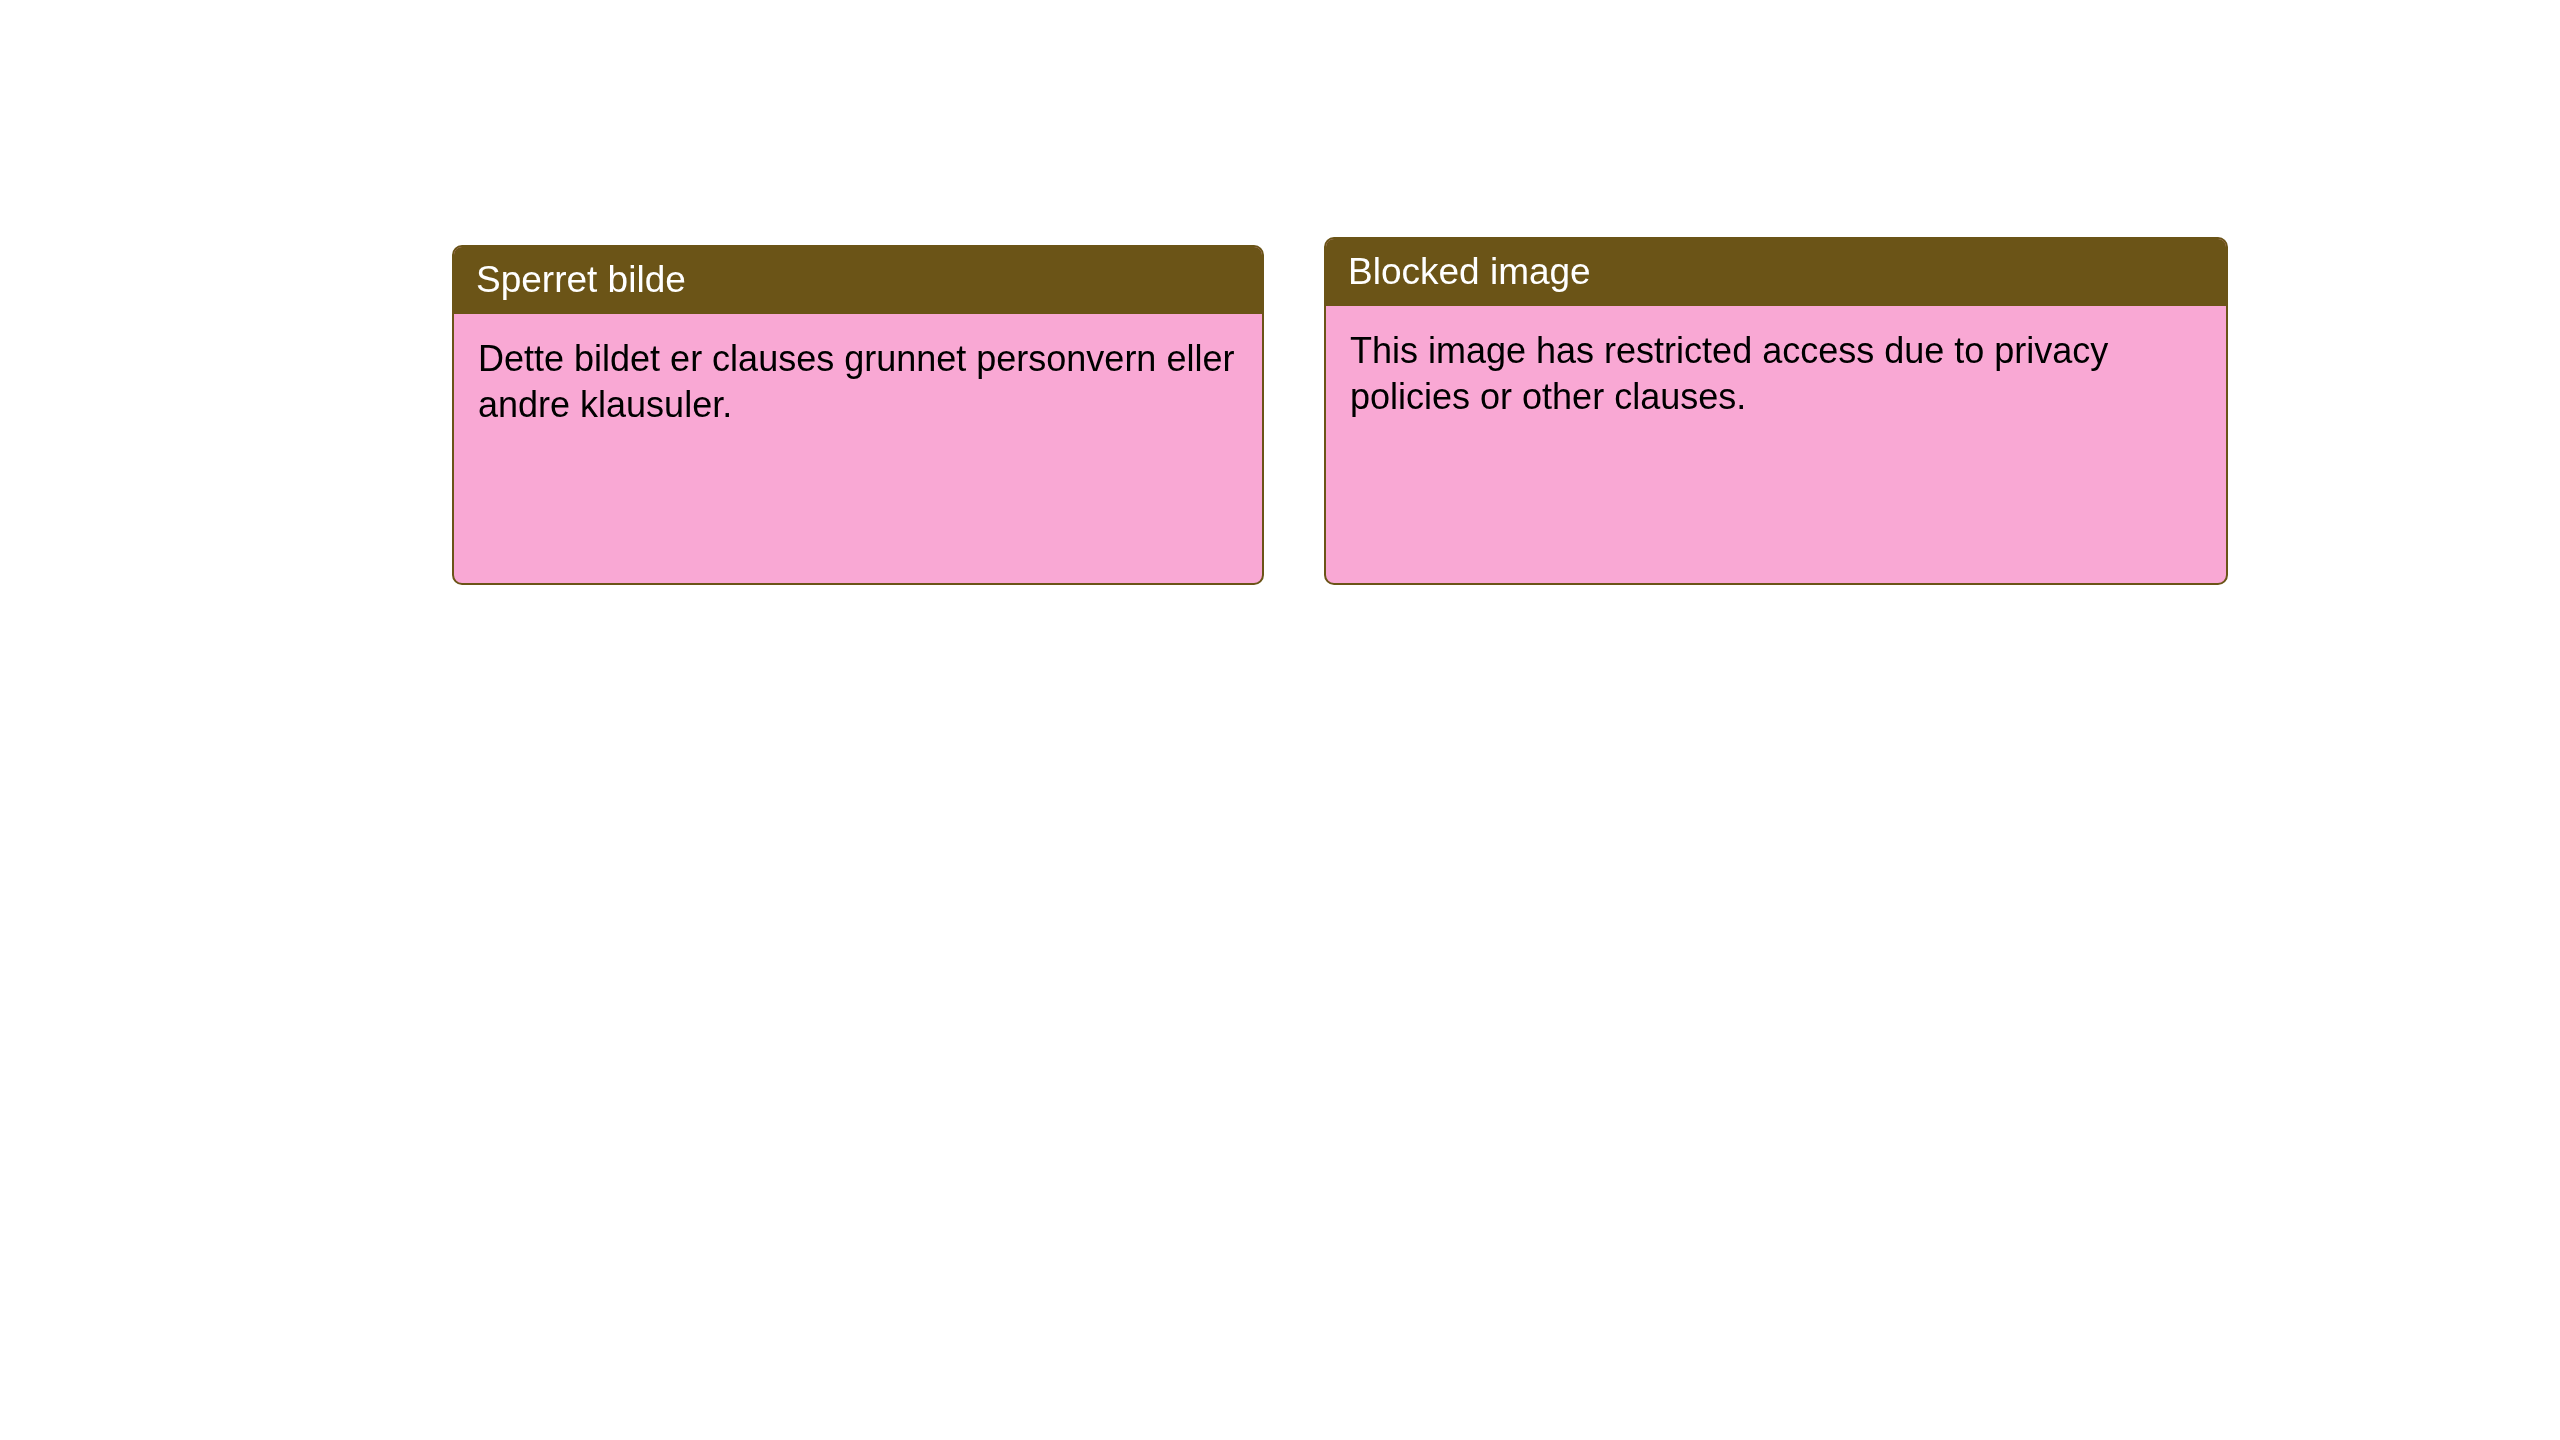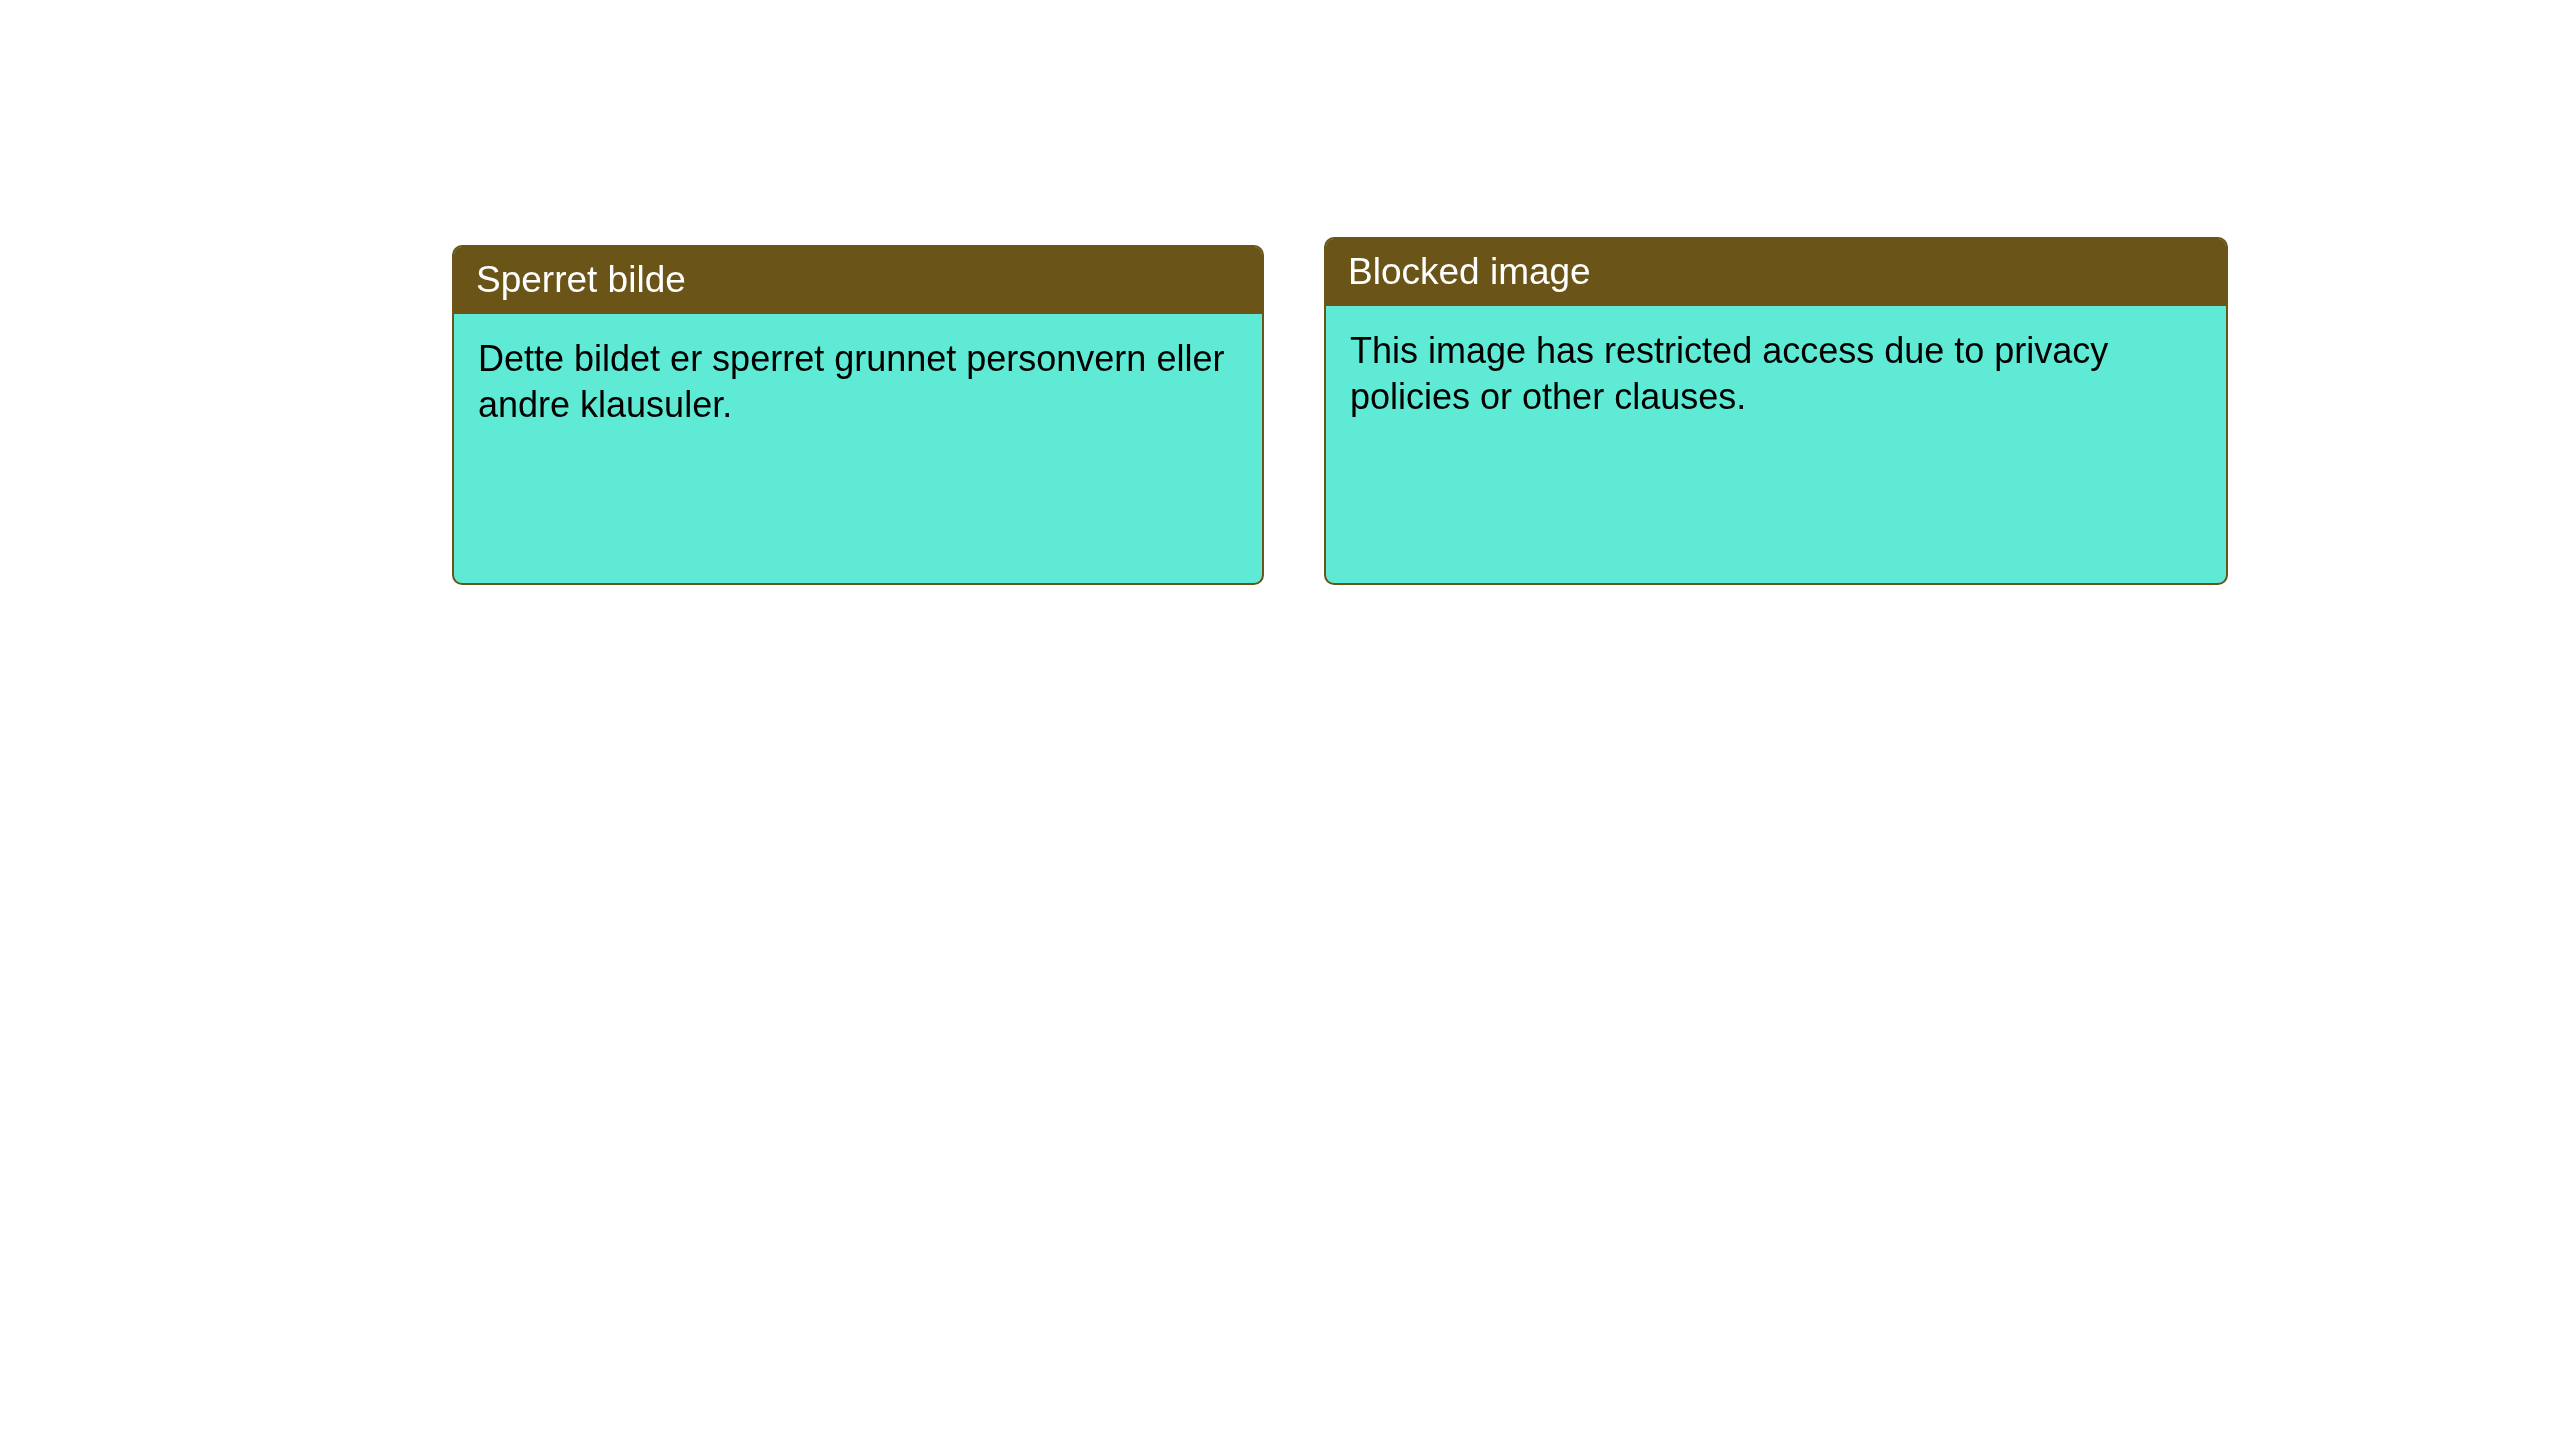--- a/index.html
+++ b/index.html
@@ -16,21 +16,21 @@
   }
   .stage {
     position: relative;
     width: 2560px;
     height: 1440px;
     background: #ffffff;
   }
   .notice-card {
     position: absolute;
     box-sizing: border-box;
-    background: #5eead4;
+    background: #f9a8d4;
     border: 2px solid #6b5417;
     border-radius: 10px;
     overflow: hidden;
   }
   .notice-card .card-header {
     box-sizing: border-box;
     background: #6b5417;
     color: #ffffff;
     font-size: 37px;
     line-height: 1.0;
@@ -64,21 +64,21 @@
   }
 </style>
 </head>
 <body>
 
 <div class="stage">
 
   <div class="notice-card" id="card-blocked-no">
     <div class="card-header">Sperret bilde</div>
     <div class="card-body">
-      <p>Dette bildet er sperret grunnet personvern eller andre klausuler.</p>
+      <p>Dette bildet er clauses grunnet personvern eller andre klausuler.</p>
     </div>
   </div>
 
   <div class="notice-card" id="card-blocked-en">
     <div class="card-header">Blocked image</div>
     <div class="card-body">
       <p>This image has restricted access due to privacy policies or other clauses.</p>
     </div>
   </div>
 

